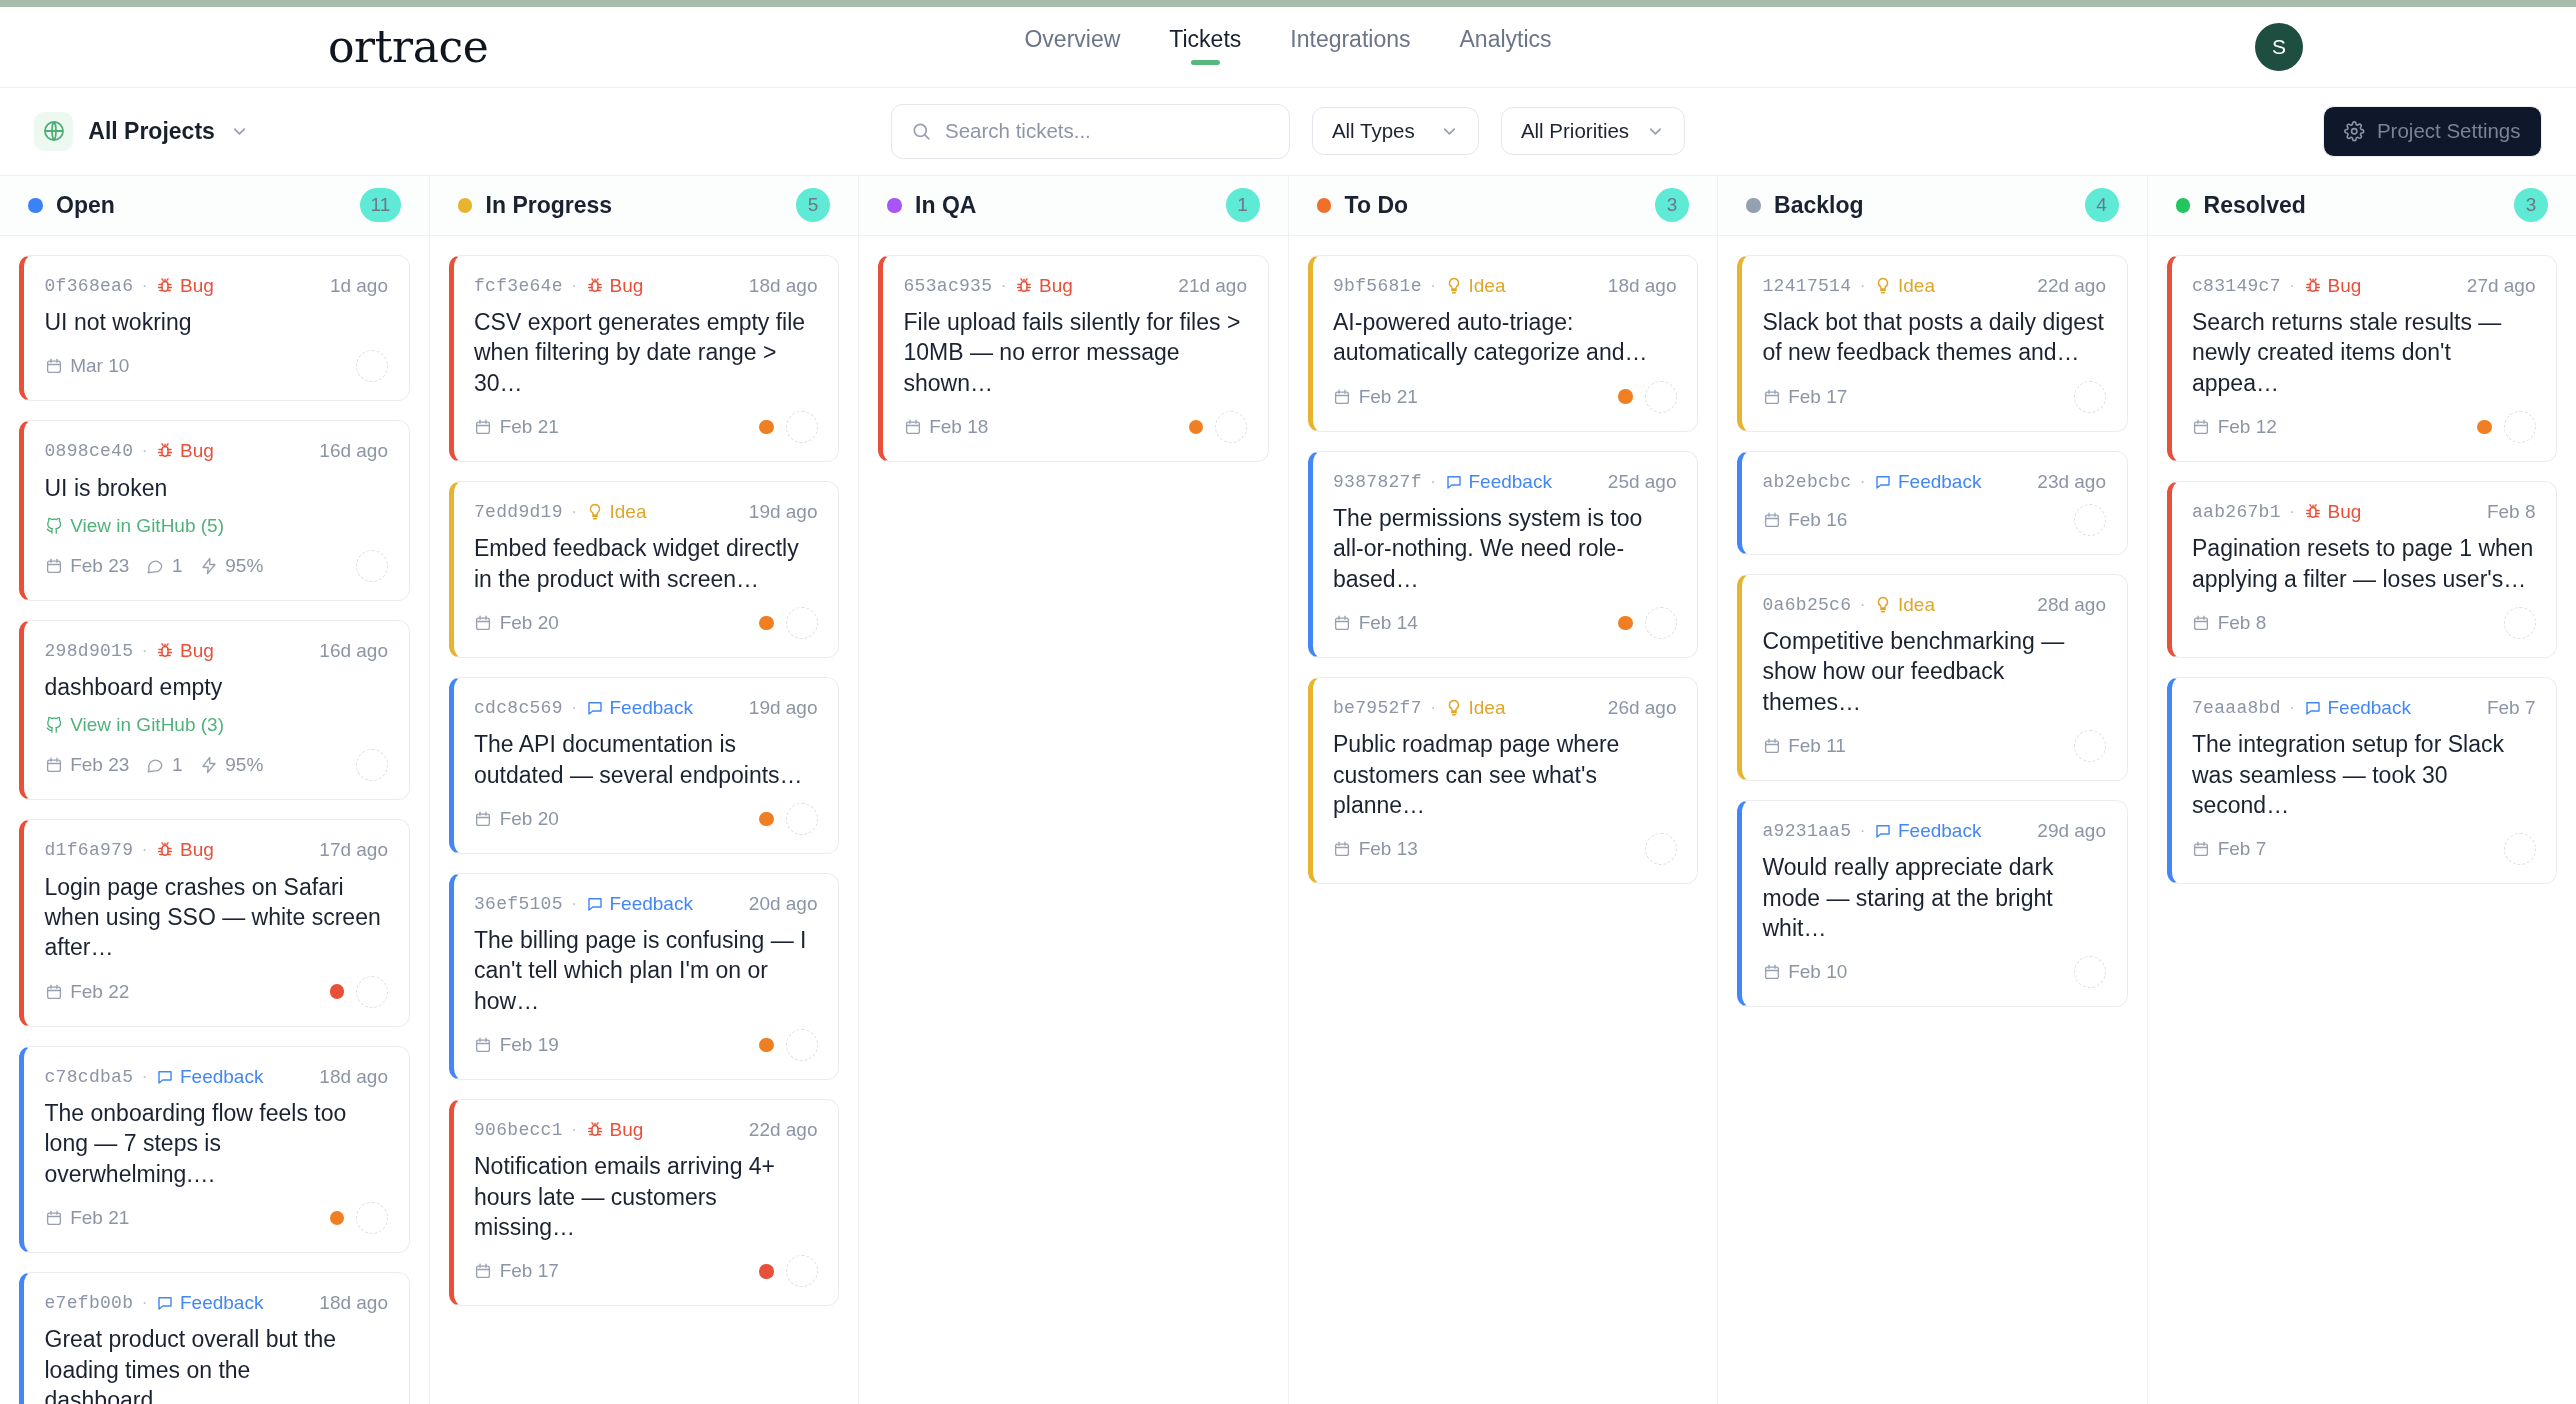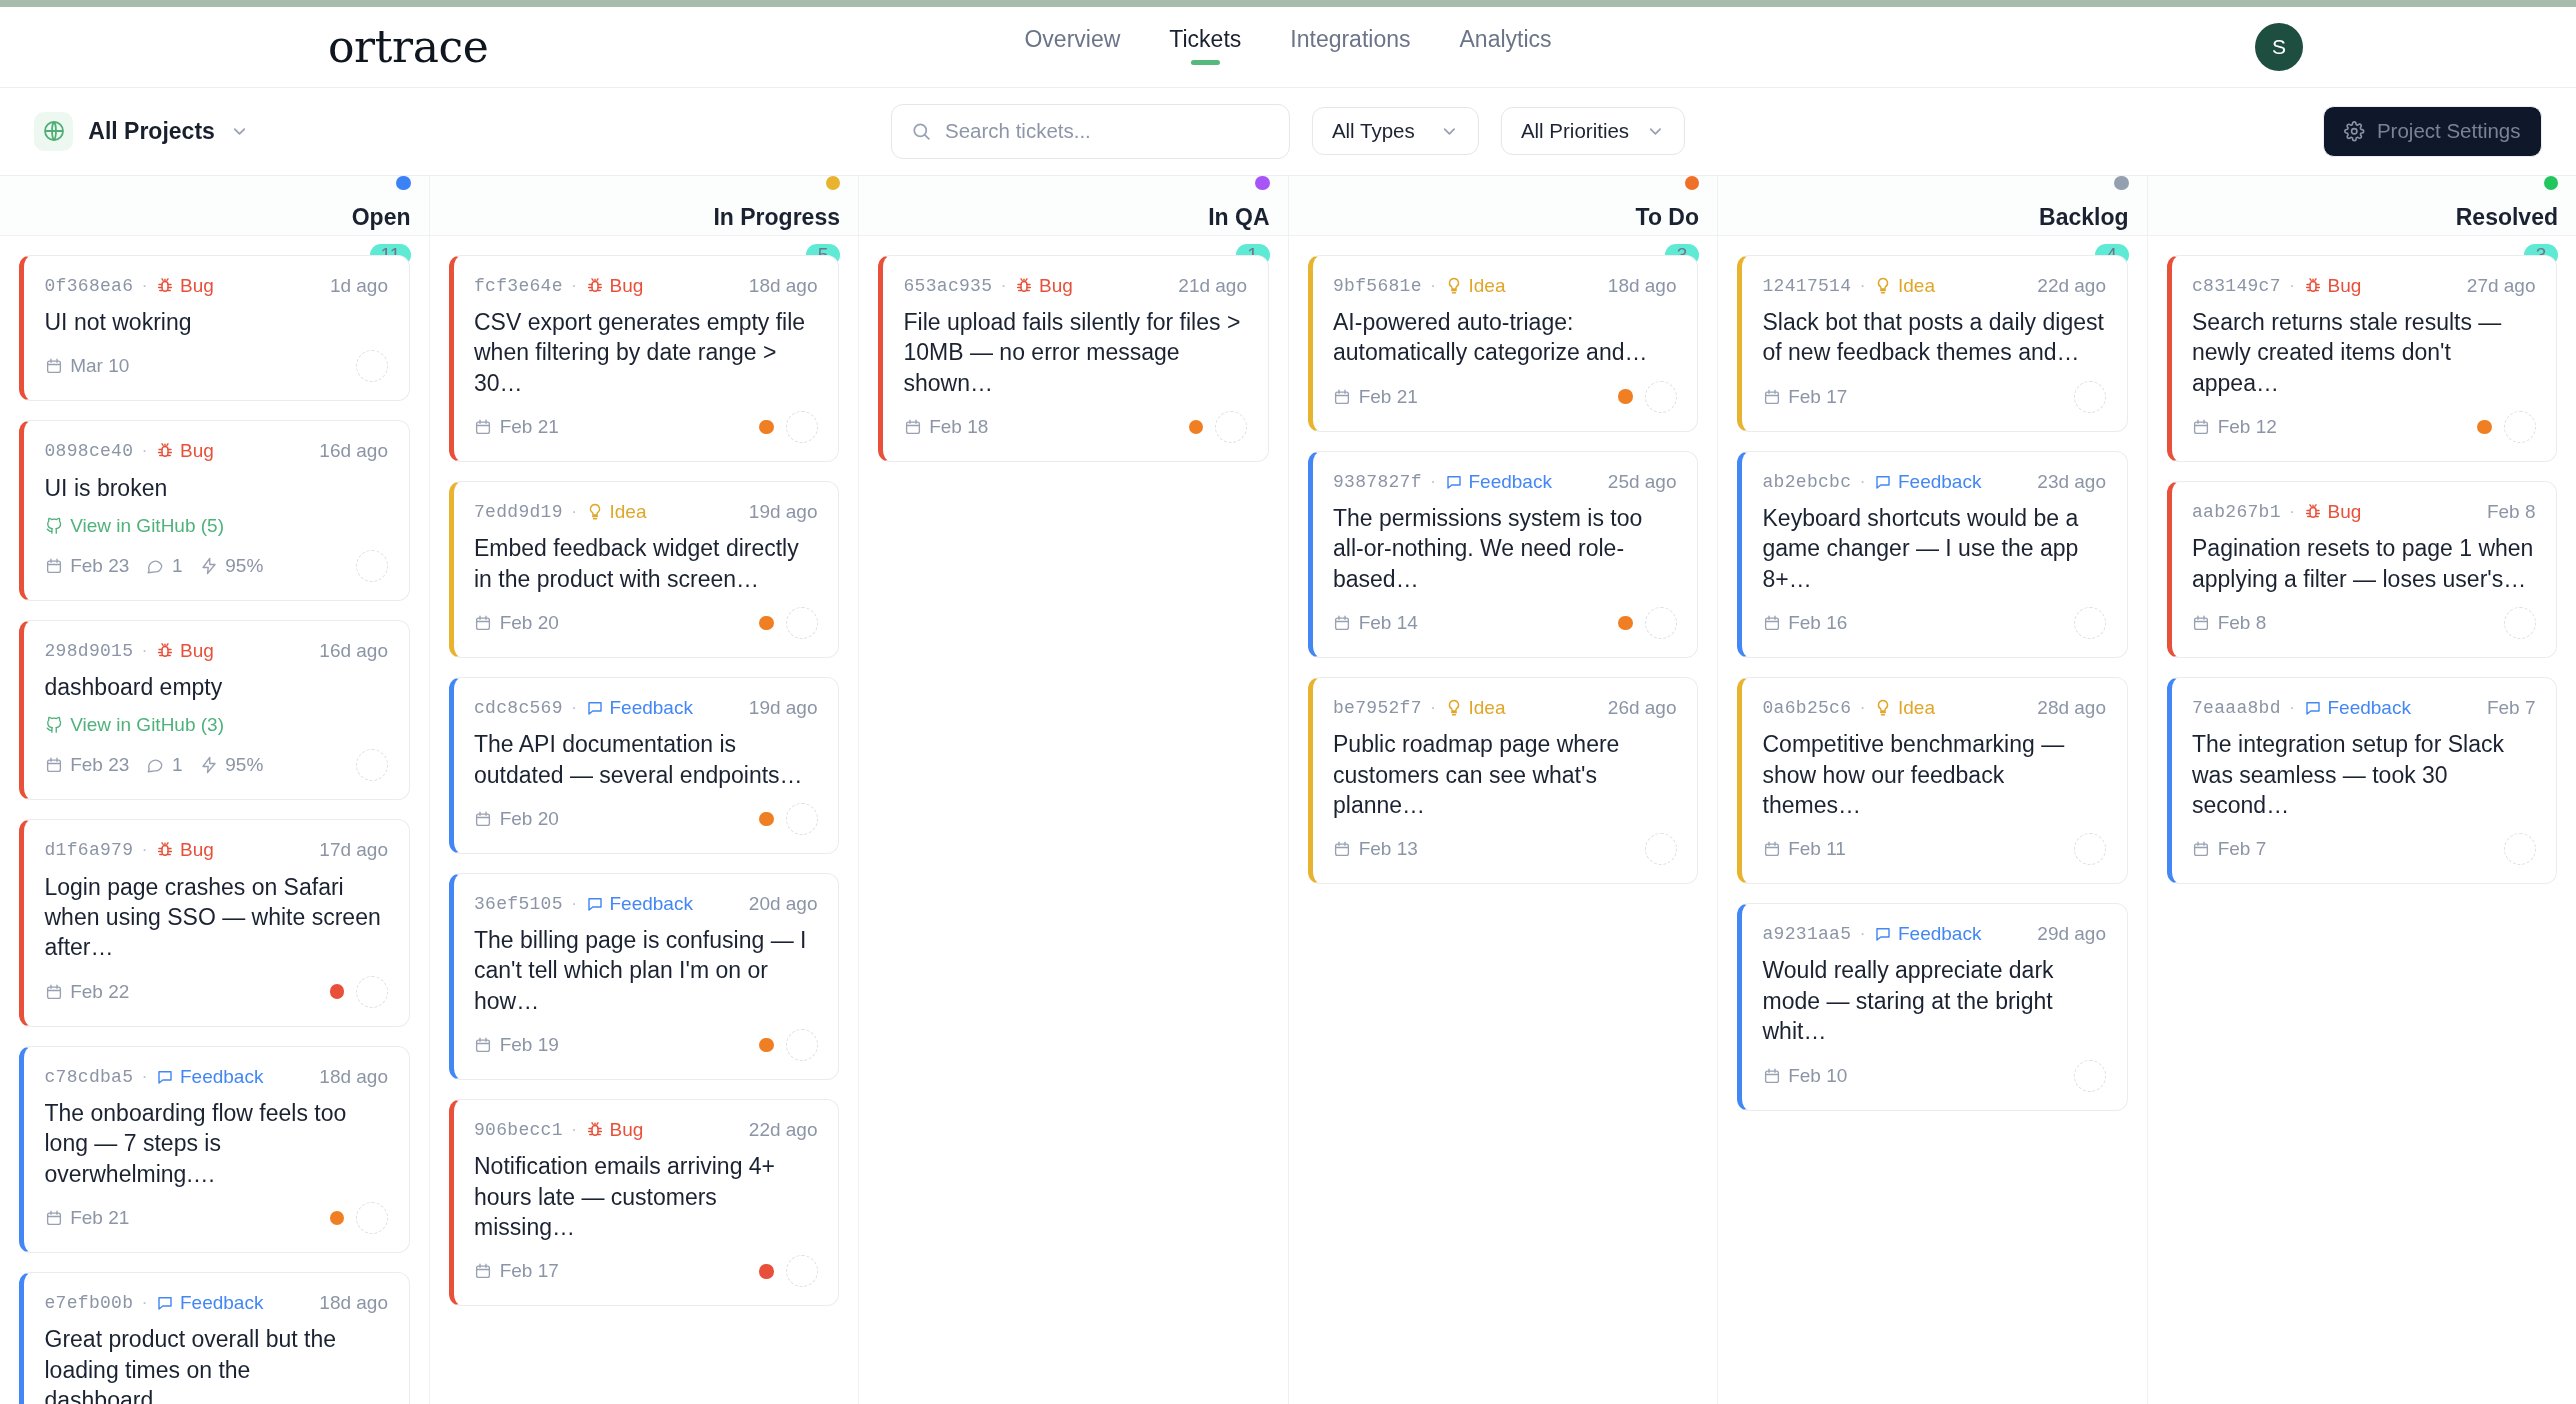--- a/index.html
+++ b/index.html
@@ -131,26 +131,25 @@
   .col {
     flex: 1 1 0;
     min-width: 0;
     border-right: 0.9px solid #eef0f3;
     display: flex; flex-direction: column;
     background: #fff;
   }
   .col:last-child { border-right: none; }
   .col-head {
     height: 60px;
-    display: flex; align-items: flex-end;
-    padding: 0 18px;
+    display: flex; align-items: center;
+    padding: 0 28px;
     border-bottom: 0.9px solid #eef0f3;
     background: #fcfdfd;
     gap: 13.6px;
-    flex-direction: column;
   }
   .col-dot { width: 14.5px; height: 14.5px; border-radius: 50%; flex: none; }
   .col-title { font-size: 23px; font-weight: bold; color: #1a2232; flex: 1; white-space: nowrap; }
   .col-count {
     font-size: 19px; color: #6e7789;
     background: #5eead4;
     border-radius: 17px;
     min-width: 34px; height: 34px;
     display: flex; align-items: center; justify-content: center;
     padding: 0 10.2px;
@@ -853,21 +852,20 @@
             <span class="type-badge" style="color:#4287f5">
               <span>
                 <svg width="18" height="18" viewBox="0 0 24 24" fill="none" stroke="#4287f5" stroke-width="1.9" stroke-linejoin="round">
                   <path d="M4 5h16v11H9l-5 4V5z"></path>
                 </svg>
               </span>
               <span>Feedback</span>
             </span>
             <span class="card-age">23d ago</span>
           </div>
-          <div class="card-title">Keyboard shortcuts would be a game changer — I use the app 8+…</div>
           <div class="card-foot">
             <span class="foot-item">
               <svg width="18" height="18" viewBox="0 0 24 24" fill="none" stroke="#98a1b2" stroke-width="1.8" stroke-linecap="round">
                 <rect x="3.5" y="5.5" width="17" height="15" rx="2.5"></rect>
                 <path d="M3.5 10h17M8 3v4M16 3v4"></path>
               </svg>
               <span>Feb 16</span>
             </span>
             <span class="foot-right">
               <span class="assignee"></span>

